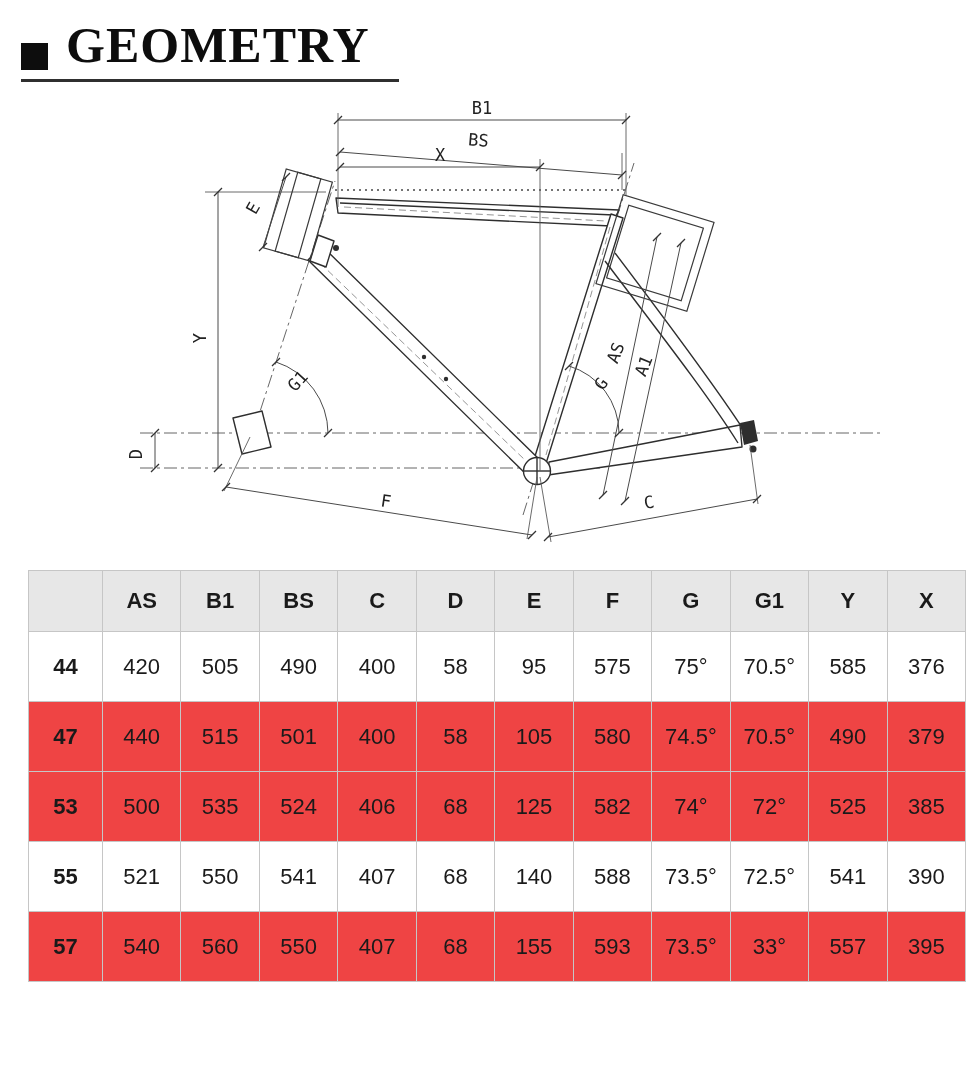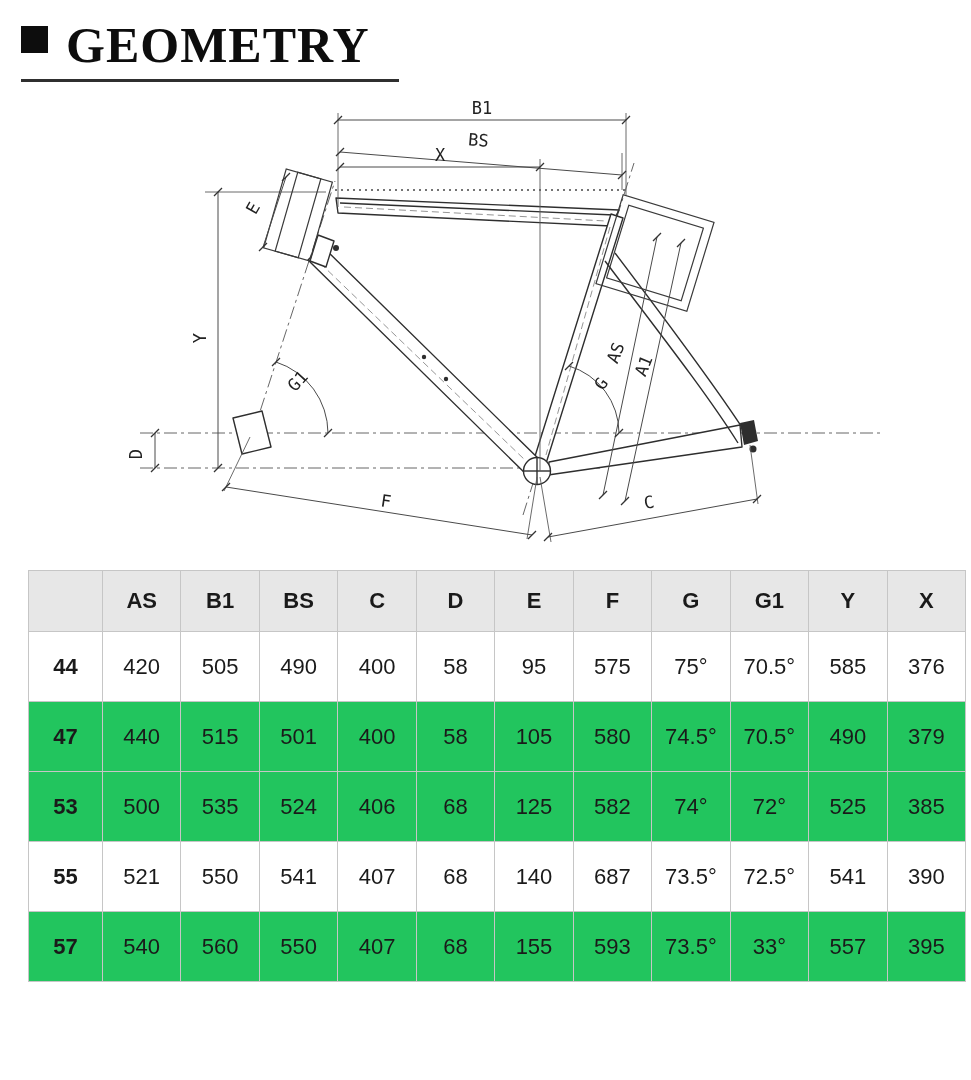--- a/index.html
+++ b/index.html
@@ -3,21 +3,21 @@
 <meta charset="utf-8">
 <style>
   html,body{margin:0;padding:0;}
   body{
     width:971px;height:1080px;background:#ffffff;position:relative;overflow:hidden;
     font-family:"Liberation Sans",sans-serif;color:#1a1a1a;
   }
   
   .title-block{
     position:absolute;left:21px;top:20px;width:378px;
-    display:flex;align-items:flex-start;gap:18px;
+    display:flex;align-items:flex-end;gap:18px;
     padding-bottom:9px;border-bottom:3px solid #2f2f2f;
   }
   .title-square{width:27px;height:27px;background:#0d0d0d;flex:0 0 auto;margin-top:6px;}
   .title-block h1{
     margin:0;font-family:"Liberation Serif",serif;font-weight:bold;
     font-size:50px;line-height:1;letter-spacing:1px;color:#0d0d0d;
   }
   
   .diagram{position:absolute;left:0;top:95px;width:971px;height:470px;}
   .frame{fill:#ffffff;stroke:#2e2e2e;stroke-width:1.4;stroke-linejoin:round;}
@@ -39,21 +39,21 @@
     position:absolute;left:28px;top:570px;width:938px;
     border-collapse:collapse;table-layout:fixed;
   }
   .geo-table col.c-size{width:74px;}
   .geo-table th,.geo-table td{
     border:1px solid #c6c6c6;text-align:center;vertical-align:middle;
     font-size:22px;padding:0;
   }
   .geo-table thead th{background:#e7e7e7;font-weight:bold;height:60px;}
   .geo-table tbody td{height:69px;background:#ffffff;}
-  .geo-table tbody tr.stripe td{background:#22c55e;}
+  .geo-table tbody tr.stripe td{background:#ef4444;}
   .geo-table tbody td.size{font-weight:bold;text-align:center;}
 </style>
 </head>
 <body>
 
 <div class="title-block">
   <span class="title-square"></span>
   <h1>GEOMETRY</h1>
 </div>
 
@@ -226,21 +226,21 @@
         <td>385</td>
       </tr>
       <tr>
         <td class="size">55</td>
         <td>521</td>
         <td>550</td>
         <td>541</td>
         <td>407</td>
         <td>68</td>
         <td>140</td>
-        <td>687</td>
+        <td>588</td>
         <td>73.5°</td>
         <td>72.5°</td>
         <td>541</td>
         <td>390</td>
       </tr>
       <tr class="stripe">
         <td class="size">57</td>
         <td>540</td>
         <td>560</td>
         <td>550</td>

